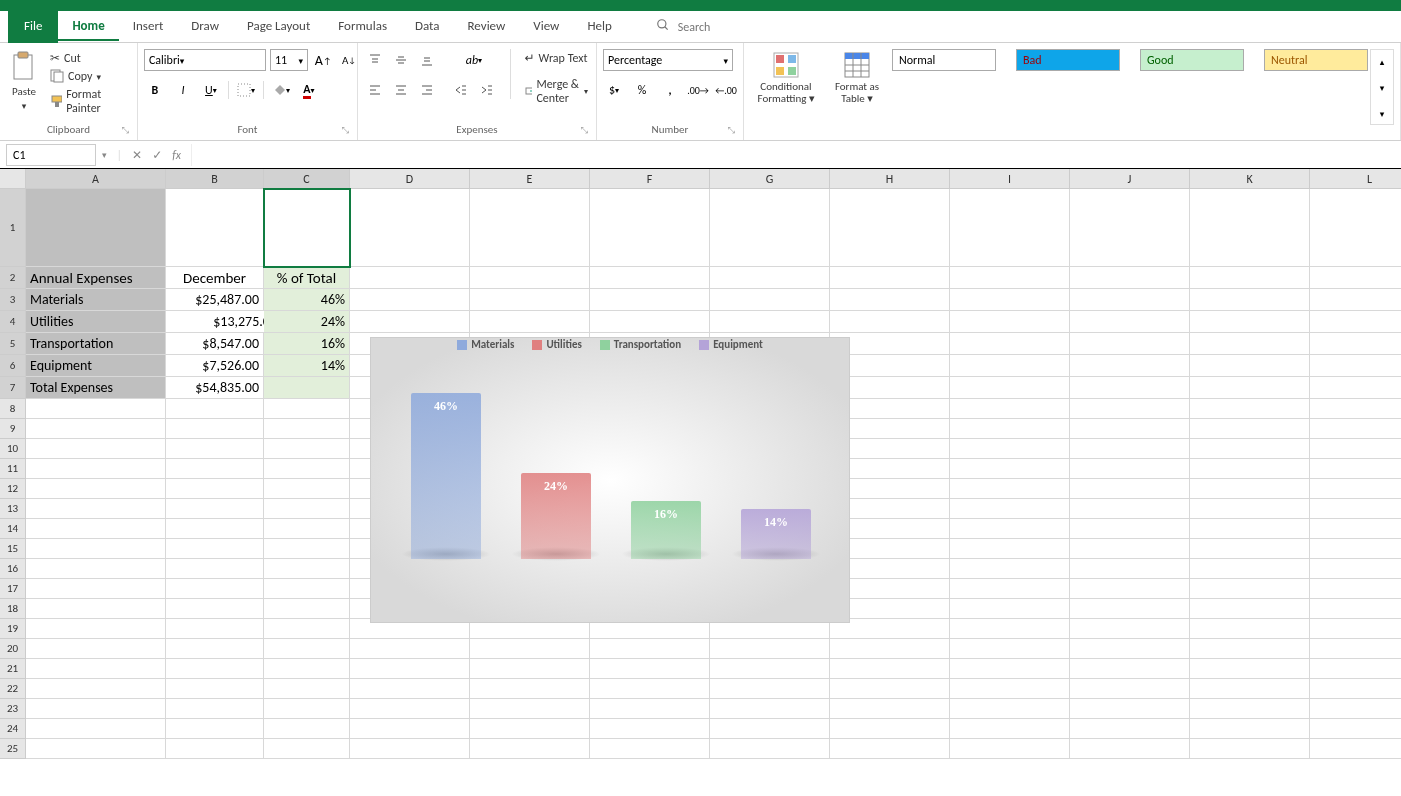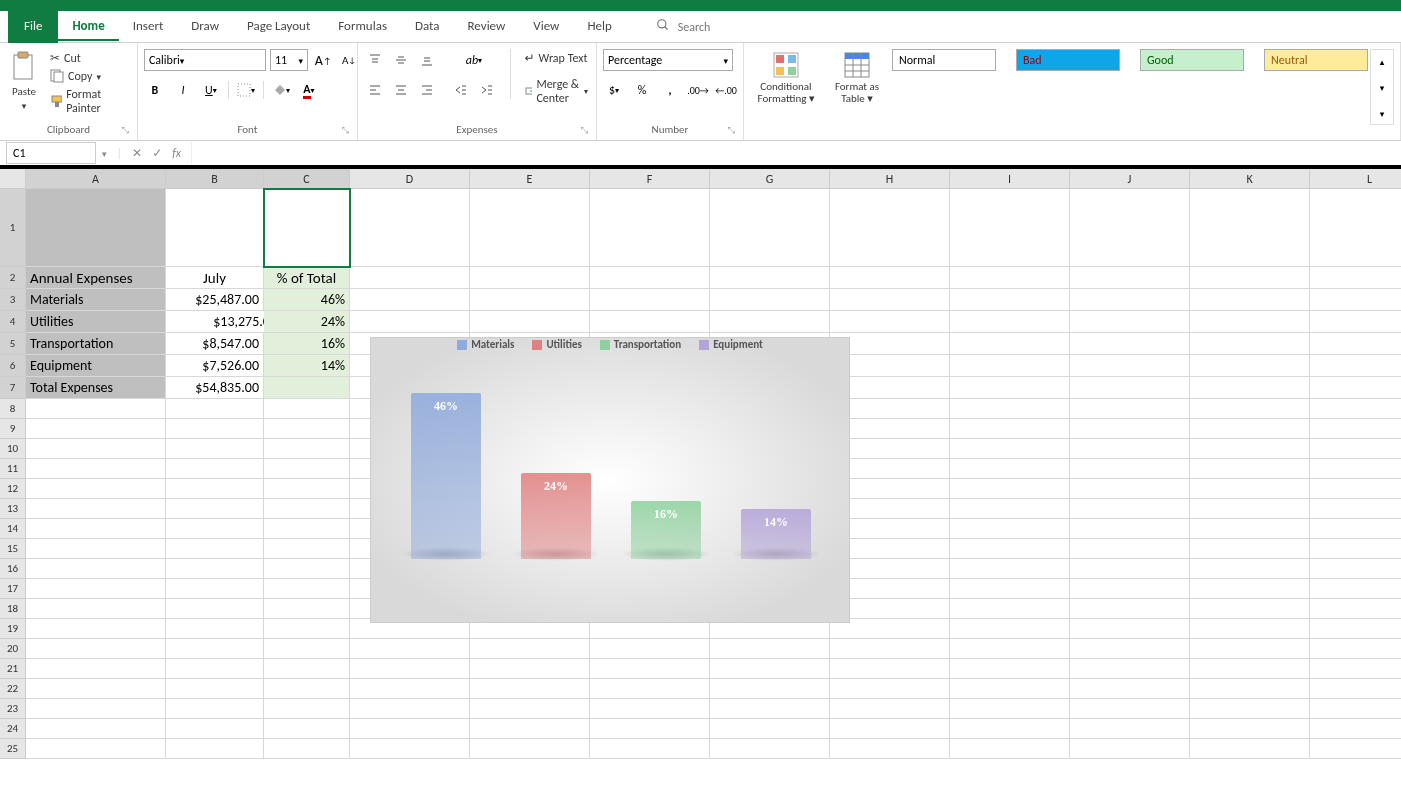--- a/index.html
+++ b/index.html
@@ -13,21 +13,21 @@
 .ribbon { display: flex; background: #fff; border-bottom: 1px solid #d0d0d0; height: 98px; }
 .group { display: flex; flex-direction: column; border-right: 1px solid #e0e0e0; padding: 2px 6px; }
 .group-body { flex: 1; display: flex; align-items: flex-start; padding-top: 4px; gap: 6px; }
 .group-label { text-align: center; font-size: 11px; color: #666; padding-bottom: 2px; position: relative; }
 .group-label .launcher { position: absolute; right: 2px; bottom: 2px; font-size: 9px; color: #888; }
 .vbtn { display: flex; flex-direction: column; align-items: center; font-size: 11px; color: #3b3b3b; gap: 2px; padding: 2px 4px; cursor: pointer; }
 .smallrow { display: flex; align-items: center; gap: 4px; font-size: 12px; color: #3b3b3b; padding: 2px; cursor: pointer; }
 .cbox { border: 1px solid #aaa; background: #fff; padding: 2px 4px; font-size: 12px; height: 22px; display: flex; align-items: center; }
 .iconbtn { width: 22px; height: 22px; display: flex; align-items: center; justify-content: center; cursor: pointer; }
 .stylebox { width: 104px; height: 22px; border: 1px solid #aaa; padding: 2px 6px; font-size: 12px; display: flex; align-items: center; cursor: pointer; }
-.namebox-row { display: flex; align-items: center; background: #fff; border-bottom: 4px solid #000000; height: 28px; }
+.namebox-row { display: flex; align-items: center; background: #fff; border-bottom: 1px solid #000000; height: 28px; }
 .namebox { width: 90px; border: 1px solid #ccc; padding: 3px 6px; margin: 0 6px; font-size: 12px; }
 .fx-icons { display: flex; gap: 10px; align-items: center; color: #888; }
 .grid-wrap { position: relative; display: flex; height: calc(796px - 11px - 32px - 98px - 28px); }
 .corner { width: 26px; height: 20px; background: #e6e6e6; border-right: 1px solid #ccc; border-bottom: 1px solid #ccc; }
 .colheads { display: flex; height: 20px; }
 .colhead { background: #e6e6e6; border-right: 1px solid #ccc; border-bottom: 1px solid #ccc; text-align: center; font-size: 12px; color: #333; line-height: 20px; }
 .rowheads { display: flex; flex-direction: column; }
 .rowhead { width: 26px; background: #e6e6e6; border-right: 1px solid #ccc; border-bottom: 1px solid #ccc; text-align: center; font-size: 11px; color: #333; display: flex; align-items: center; justify-content: center; }
 .cells { position: relative; }
 .cell { position: absolute; border-right: 1px solid #d8d8d8; border-bottom: 1px solid #d8d8d8; font-size: 14px; padding: 2px 4px; display: flex; align-items: center; }
@@ -371,21 +371,21 @@
       <div class="cell" style="left: 324px; top: 0px; width: 120px; height: 78px;"></div>
       <div class="cell" style="left: 444px; top: 0px; width: 120px; height: 78px;"></div>
       <div class="cell" style="left: 564px; top: 0px; width: 120px; height: 78px;"></div>
       <div class="cell" style="left: 684px; top: 0px; width: 120px; height: 78px;"></div>
       <div class="cell" style="left: 804px; top: 0px; width: 120px; height: 78px;"></div>
       <div class="cell" style="left: 924px; top: 0px; width: 120px; height: 78px;"></div>
       <div class="cell" style="left: 1044px; top: 0px; width: 120px; height: 78px;"></div>
       <div class="cell" style="left: 1164px; top: 0px; width: 120px; height: 78px;"></div>
       <div class="cell" style="left: 1284px; top: 0px; width: 120px; height: 78px;"></div>
       <div class="cell sel-a" style="left: 0px; top: 78px; width: 140px; height: 22px; font-size: 15px;">Annual Expenses</div>
-      <div class="cell" style="left: 140px; top: 78px; width: 98px; height: 22px; justify-content: center; font-size: 15px; font-style: normal;">July</div>
+      <div class="cell" style="left: 140px; top: 78px; width: 98px; height: 22px; justify-content: center; font-size: 15px; font-style: normal;">December</div>
       <div class="cell sel-c" style="left: 238px; top: 78px; width: 86px; height: 22px; justify-content: center; font-size: 15px;">% of Total</div>
       <div class="cell" style="left: 324px; top: 78px; width: 120px; height: 22px;"></div>
       <div class="cell" style="left: 444px; top: 78px; width: 120px; height: 22px;"></div>
       <div class="cell" style="left: 564px; top: 78px; width: 120px; height: 22px;"></div>
       <div class="cell" style="left: 684px; top: 78px; width: 120px; height: 22px;"></div>
       <div class="cell" style="left: 804px; top: 78px; width: 120px; height: 22px;"></div>
       <div class="cell" style="left: 924px; top: 78px; width: 120px; height: 22px;"></div>
       <div class="cell" style="left: 1044px; top: 78px; width: 120px; height: 22px;"></div>
       <div class="cell" style="left: 1164px; top: 78px; width: 120px; height: 22px;"></div>
       <div class="cell" style="left: 1284px; top: 78px; width: 120px; height: 22px;"></div>

